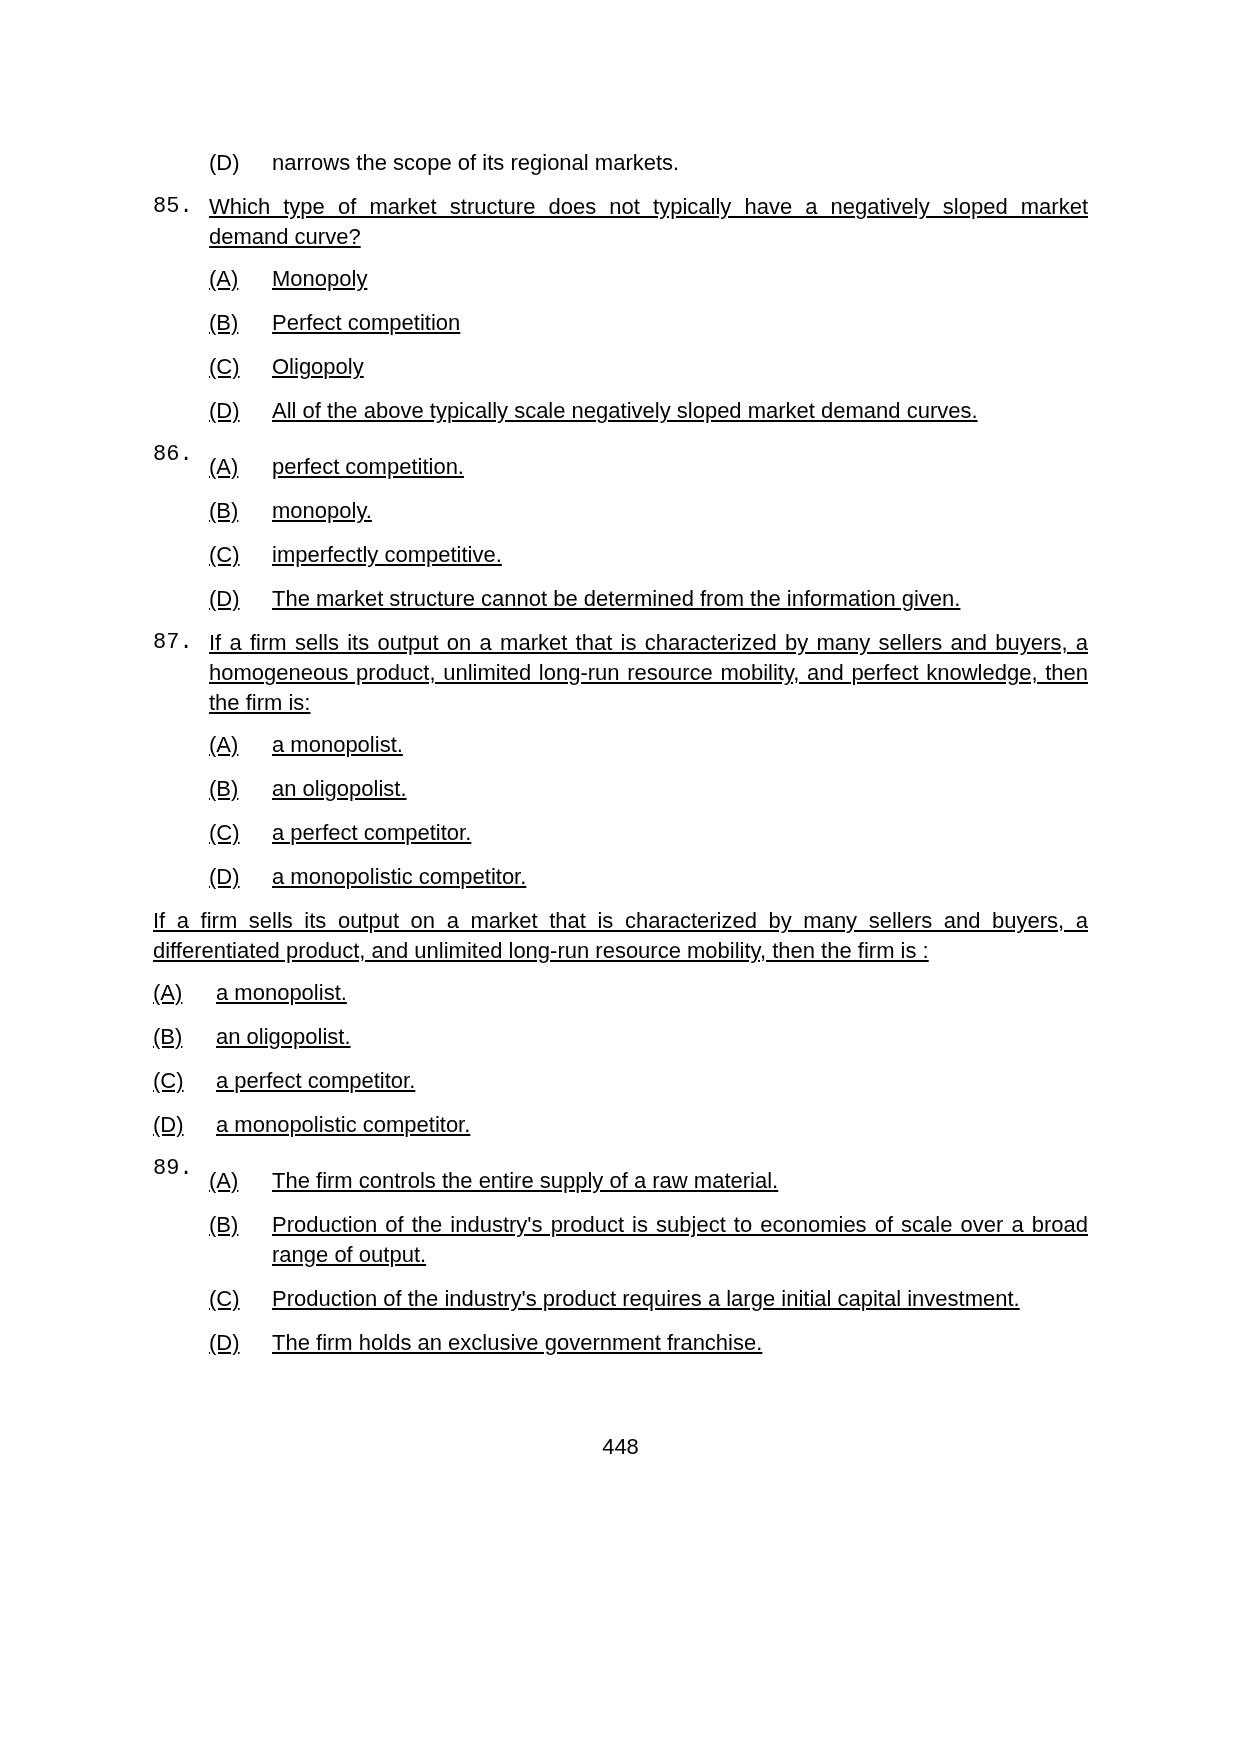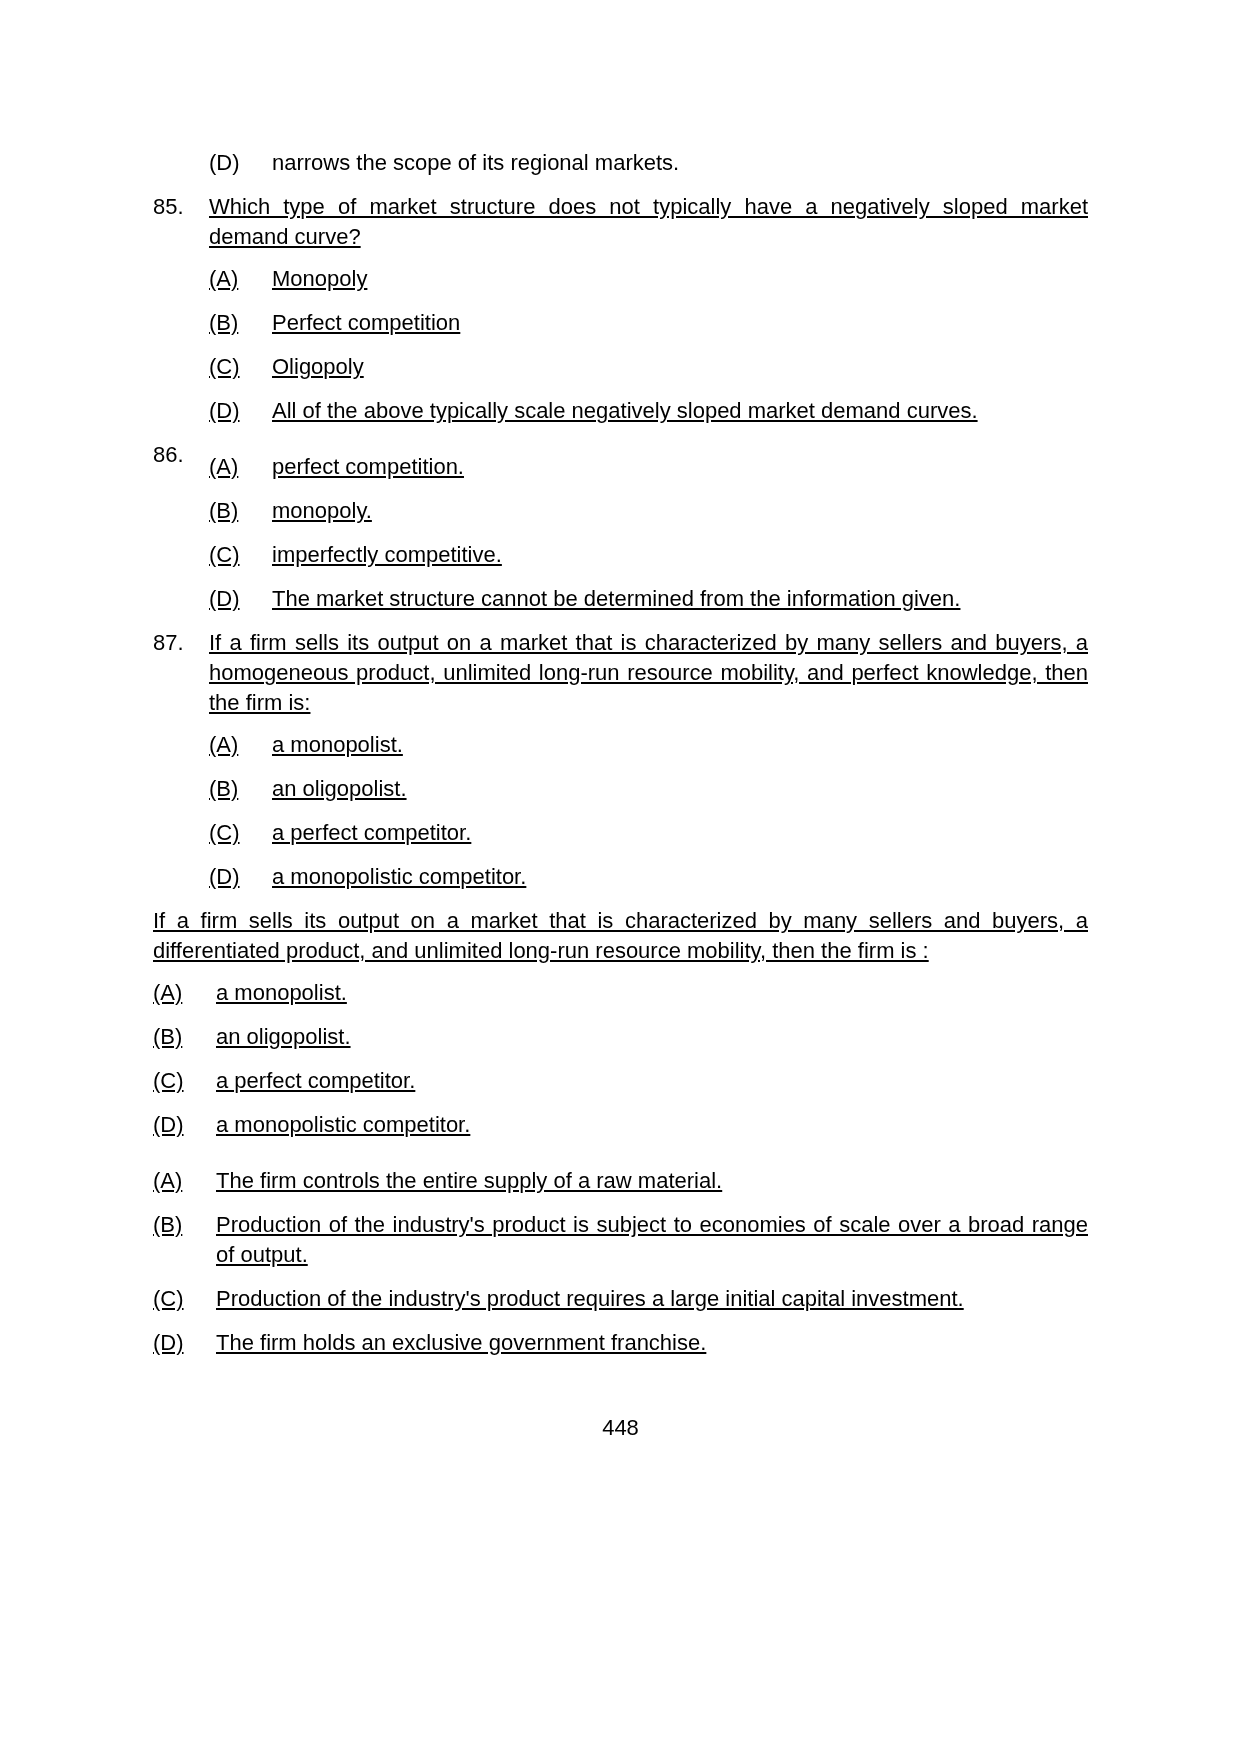--- a/index.html
+++ b/index.html
@@ -24,20 +24,21 @@
     display: flex;
     margin-left: 56px;
   }
   .question {
     display: flex;
     margin-top: 14px;
   }
   .question-number {
     width: 56px;
     flex: none;
+    font-family: Liberation Mono, monospace;
   }
   .question-body {
     flex: 1;
     min-width: 0;
     text-decoration: underline;
   }
   .question-prompt {
     text-align: justify;
   }
   .option {
@@ -50,21 +51,21 @@
   .option-marker {
     width: 63px;
     flex: none;
   }
   .option-text {
     flex: 1;
     min-width: 0;
     text-align: justify;
   }
   .page-footer {
-    margin-top: 55px;
+    margin-top: 74px;
     text-align: center;
   }
 </style>
 </head>
 <body>
 
 <div class="page">
 
   <div class="orphan-option">
     <span class="option-marker">(D)</span>
@@ -176,20 +177,21 @@
 
   <div class="option">
     <span class="option-marker">(D)</span>
     <span class="option-text">a monopolistic competitor.</span>
   </div>
 </div>
     </div>
   </div>
 
   <div class="question">
+    <span class="question-number">89.</span>
     <div class="question-body">
       <div class="option-list">
   <div class="option">
     <span class="option-marker">(A)</span>
     <span class="option-text">The firm controls the entire supply of a raw material.</span>
   </div>
 
   <div class="option">
     <span class="option-marker">(B)</span>
     <span class="option-text">Production of the industry's product is subject to economies of scale over a broad range of output.</span>

